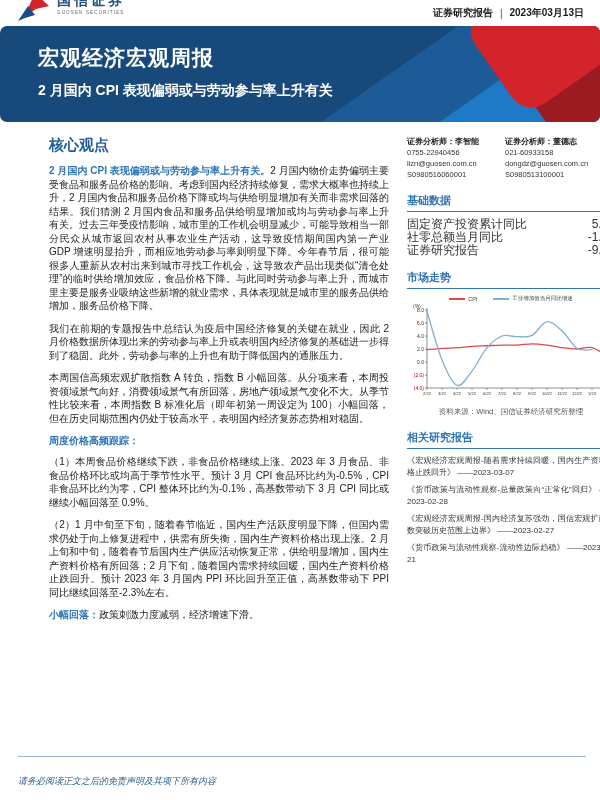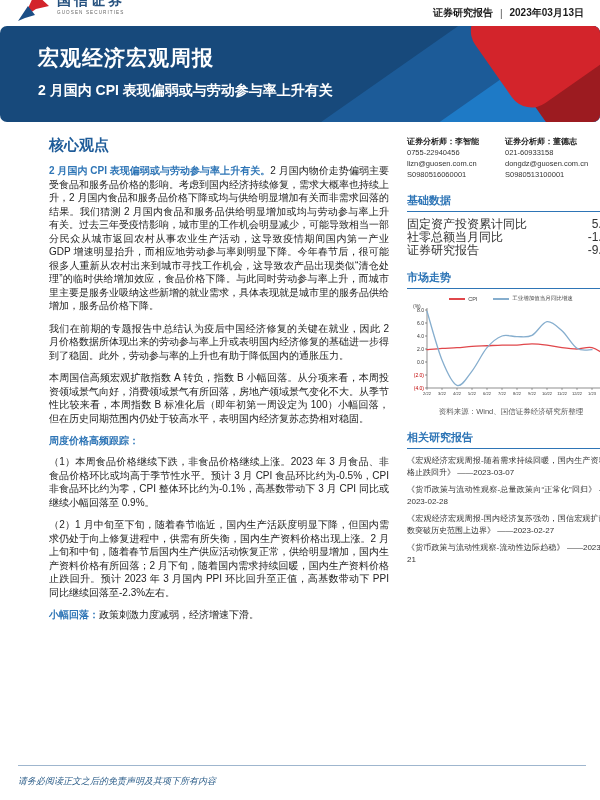--- a/index.html
+++ b/index.html
@@ -51,21 +51,21 @@
   .chart-box{margin-top:4px;text-align:center;}
   .chart-legend{display:flex;justify-content:center;align-items:center;gap:16px;margin:4px 0 0 0;}
   .legend-item{display:flex;align-items:center;gap:3px;font-size:5.5px;color:#444;}
   .swatch{width:16px;height:2px;display:inline-block;}
   .chart-svg{width:208px;height:100px;display:block;}
   .source{font-size:7.5px;color:#555;margin-top:5px;}
 
   .report-item{font-size:8px;color:#333;line-height:12px;margin-bottom:5px;text-align:justify;}
 
   
-  .footer{position:absolute;left:18px;right:14px;bottom:12px;border-top:1px solid #9FB6CE;padding-top:9px;}
+  .footer{position:absolute;left:18px;right:14px;bottom:12px;border-top:1px solid #9FB6CE;padding-top:18px;}
   .footer-text{font-size:9px;font-style:italic;color:#2E5F8A;}
 </style>
 </head>
 <body>
 
 <div class="page">
 
   <header class="topbar">
     <div class="logo">
       <svg class="logo-mark" viewBox="0 0 36 32">

